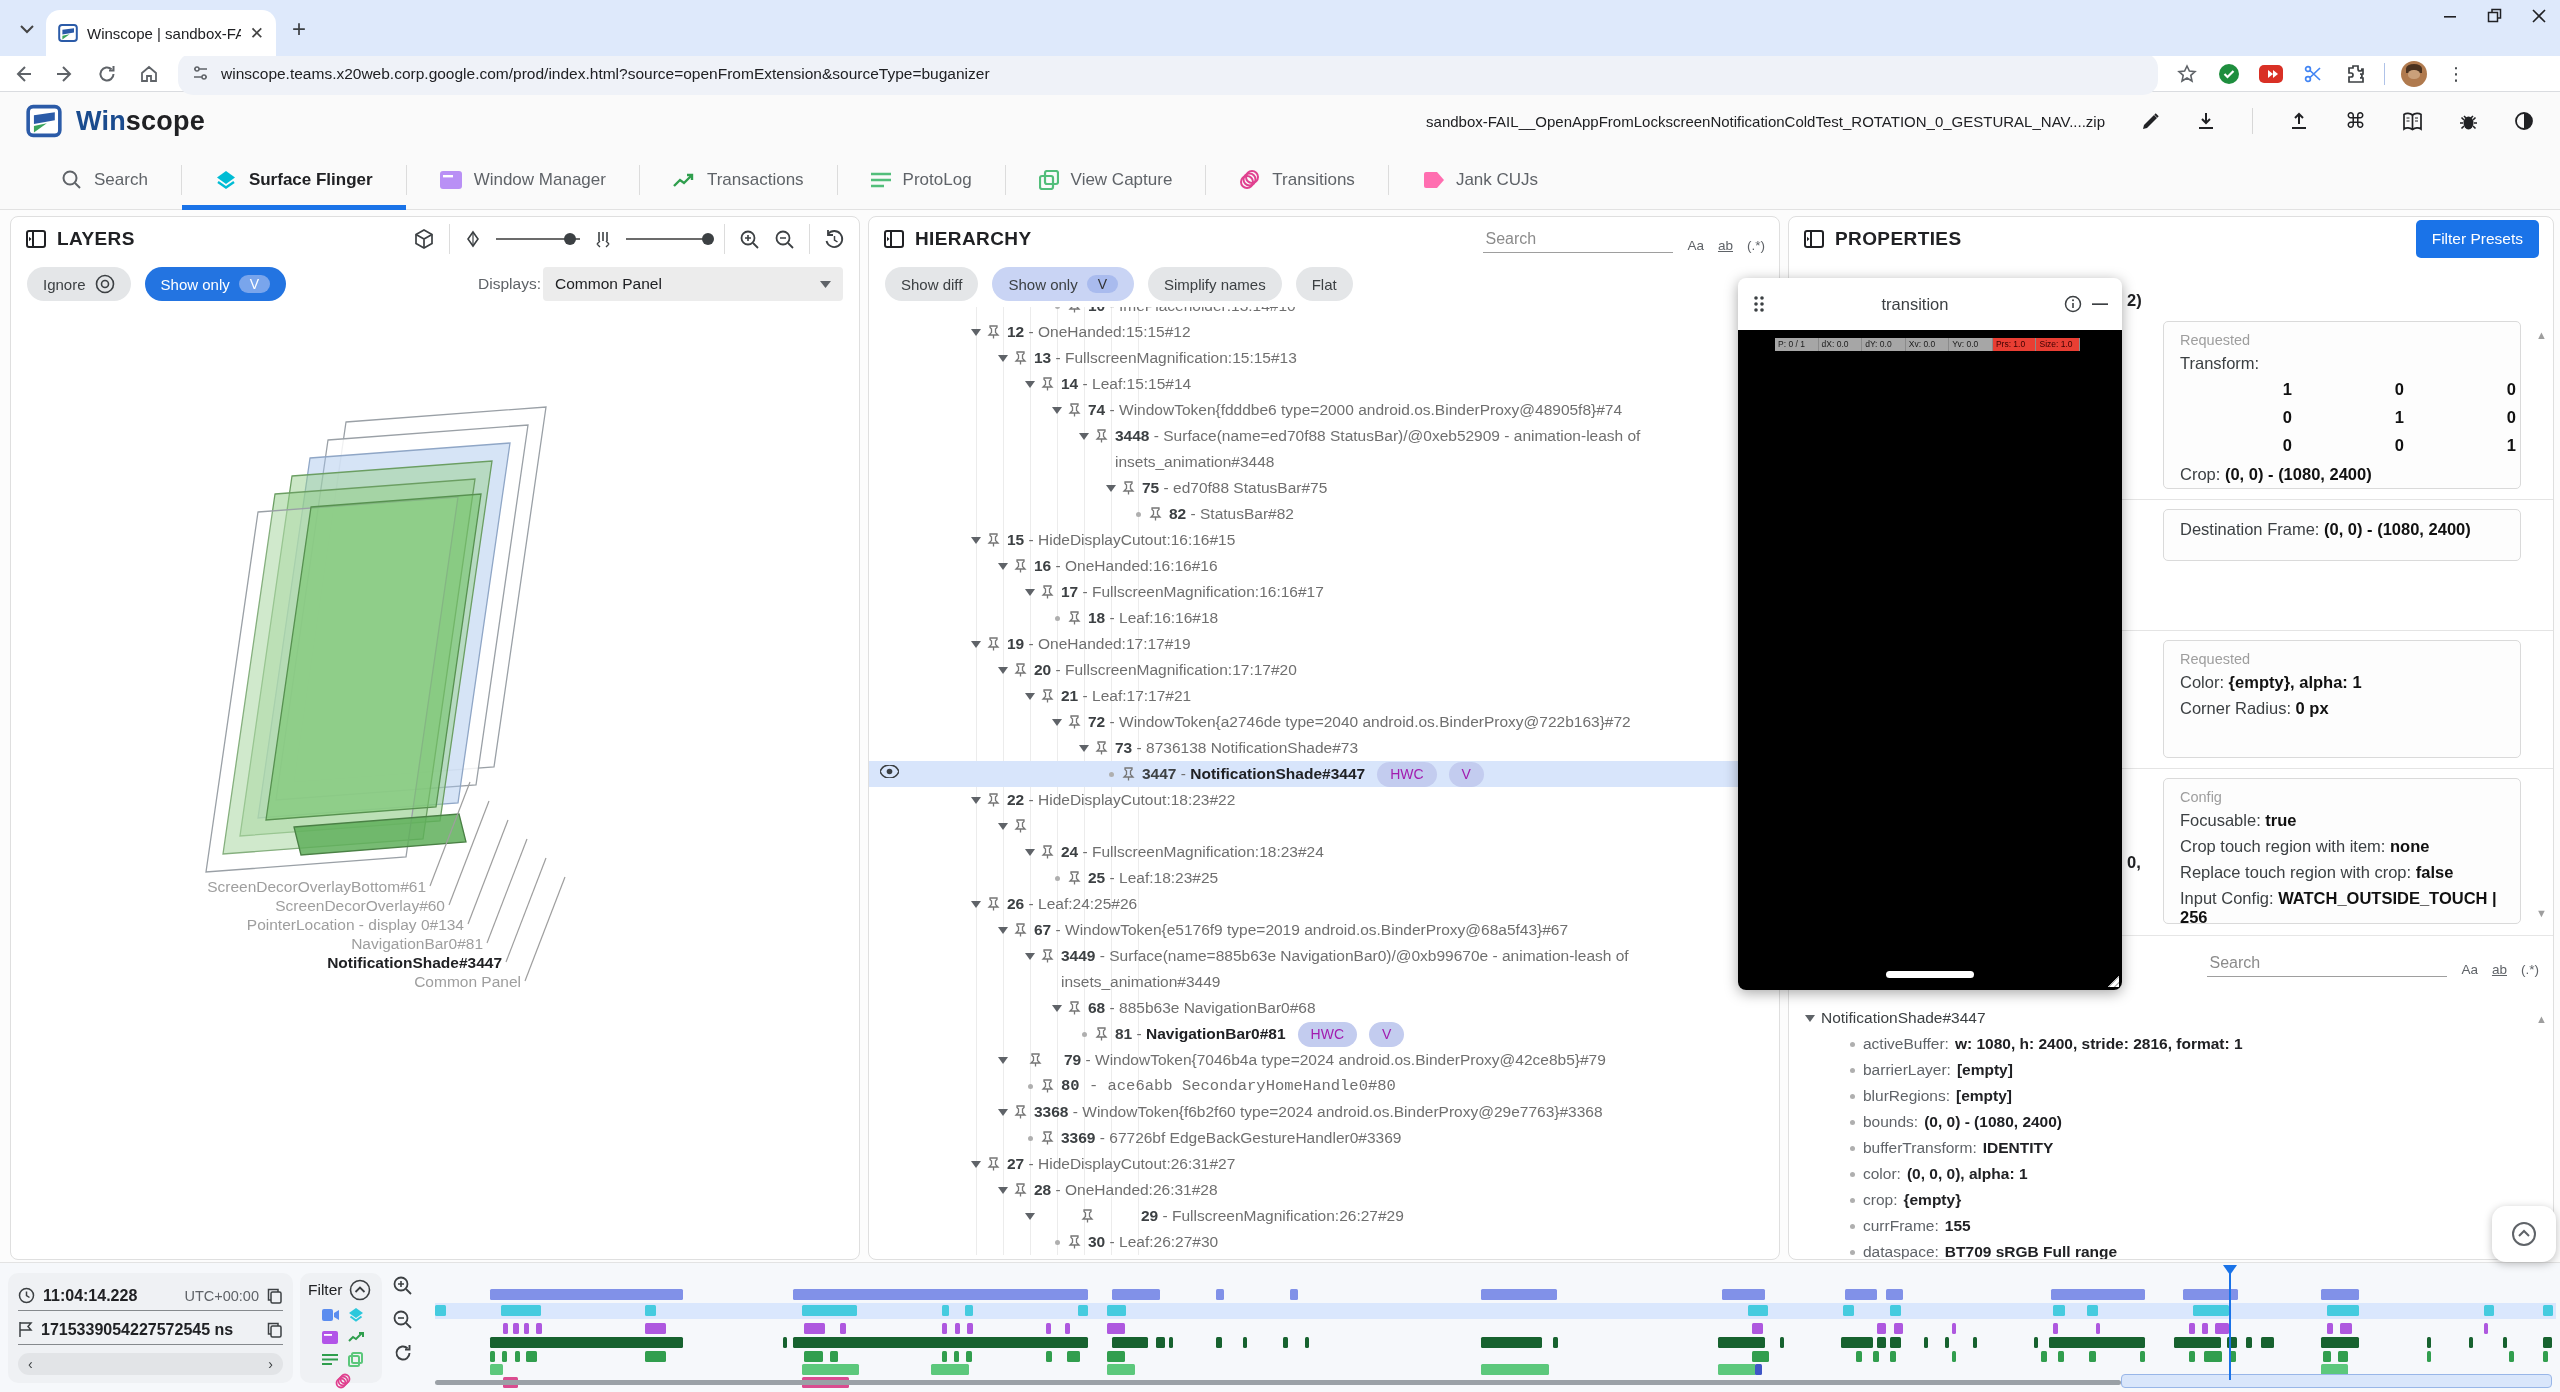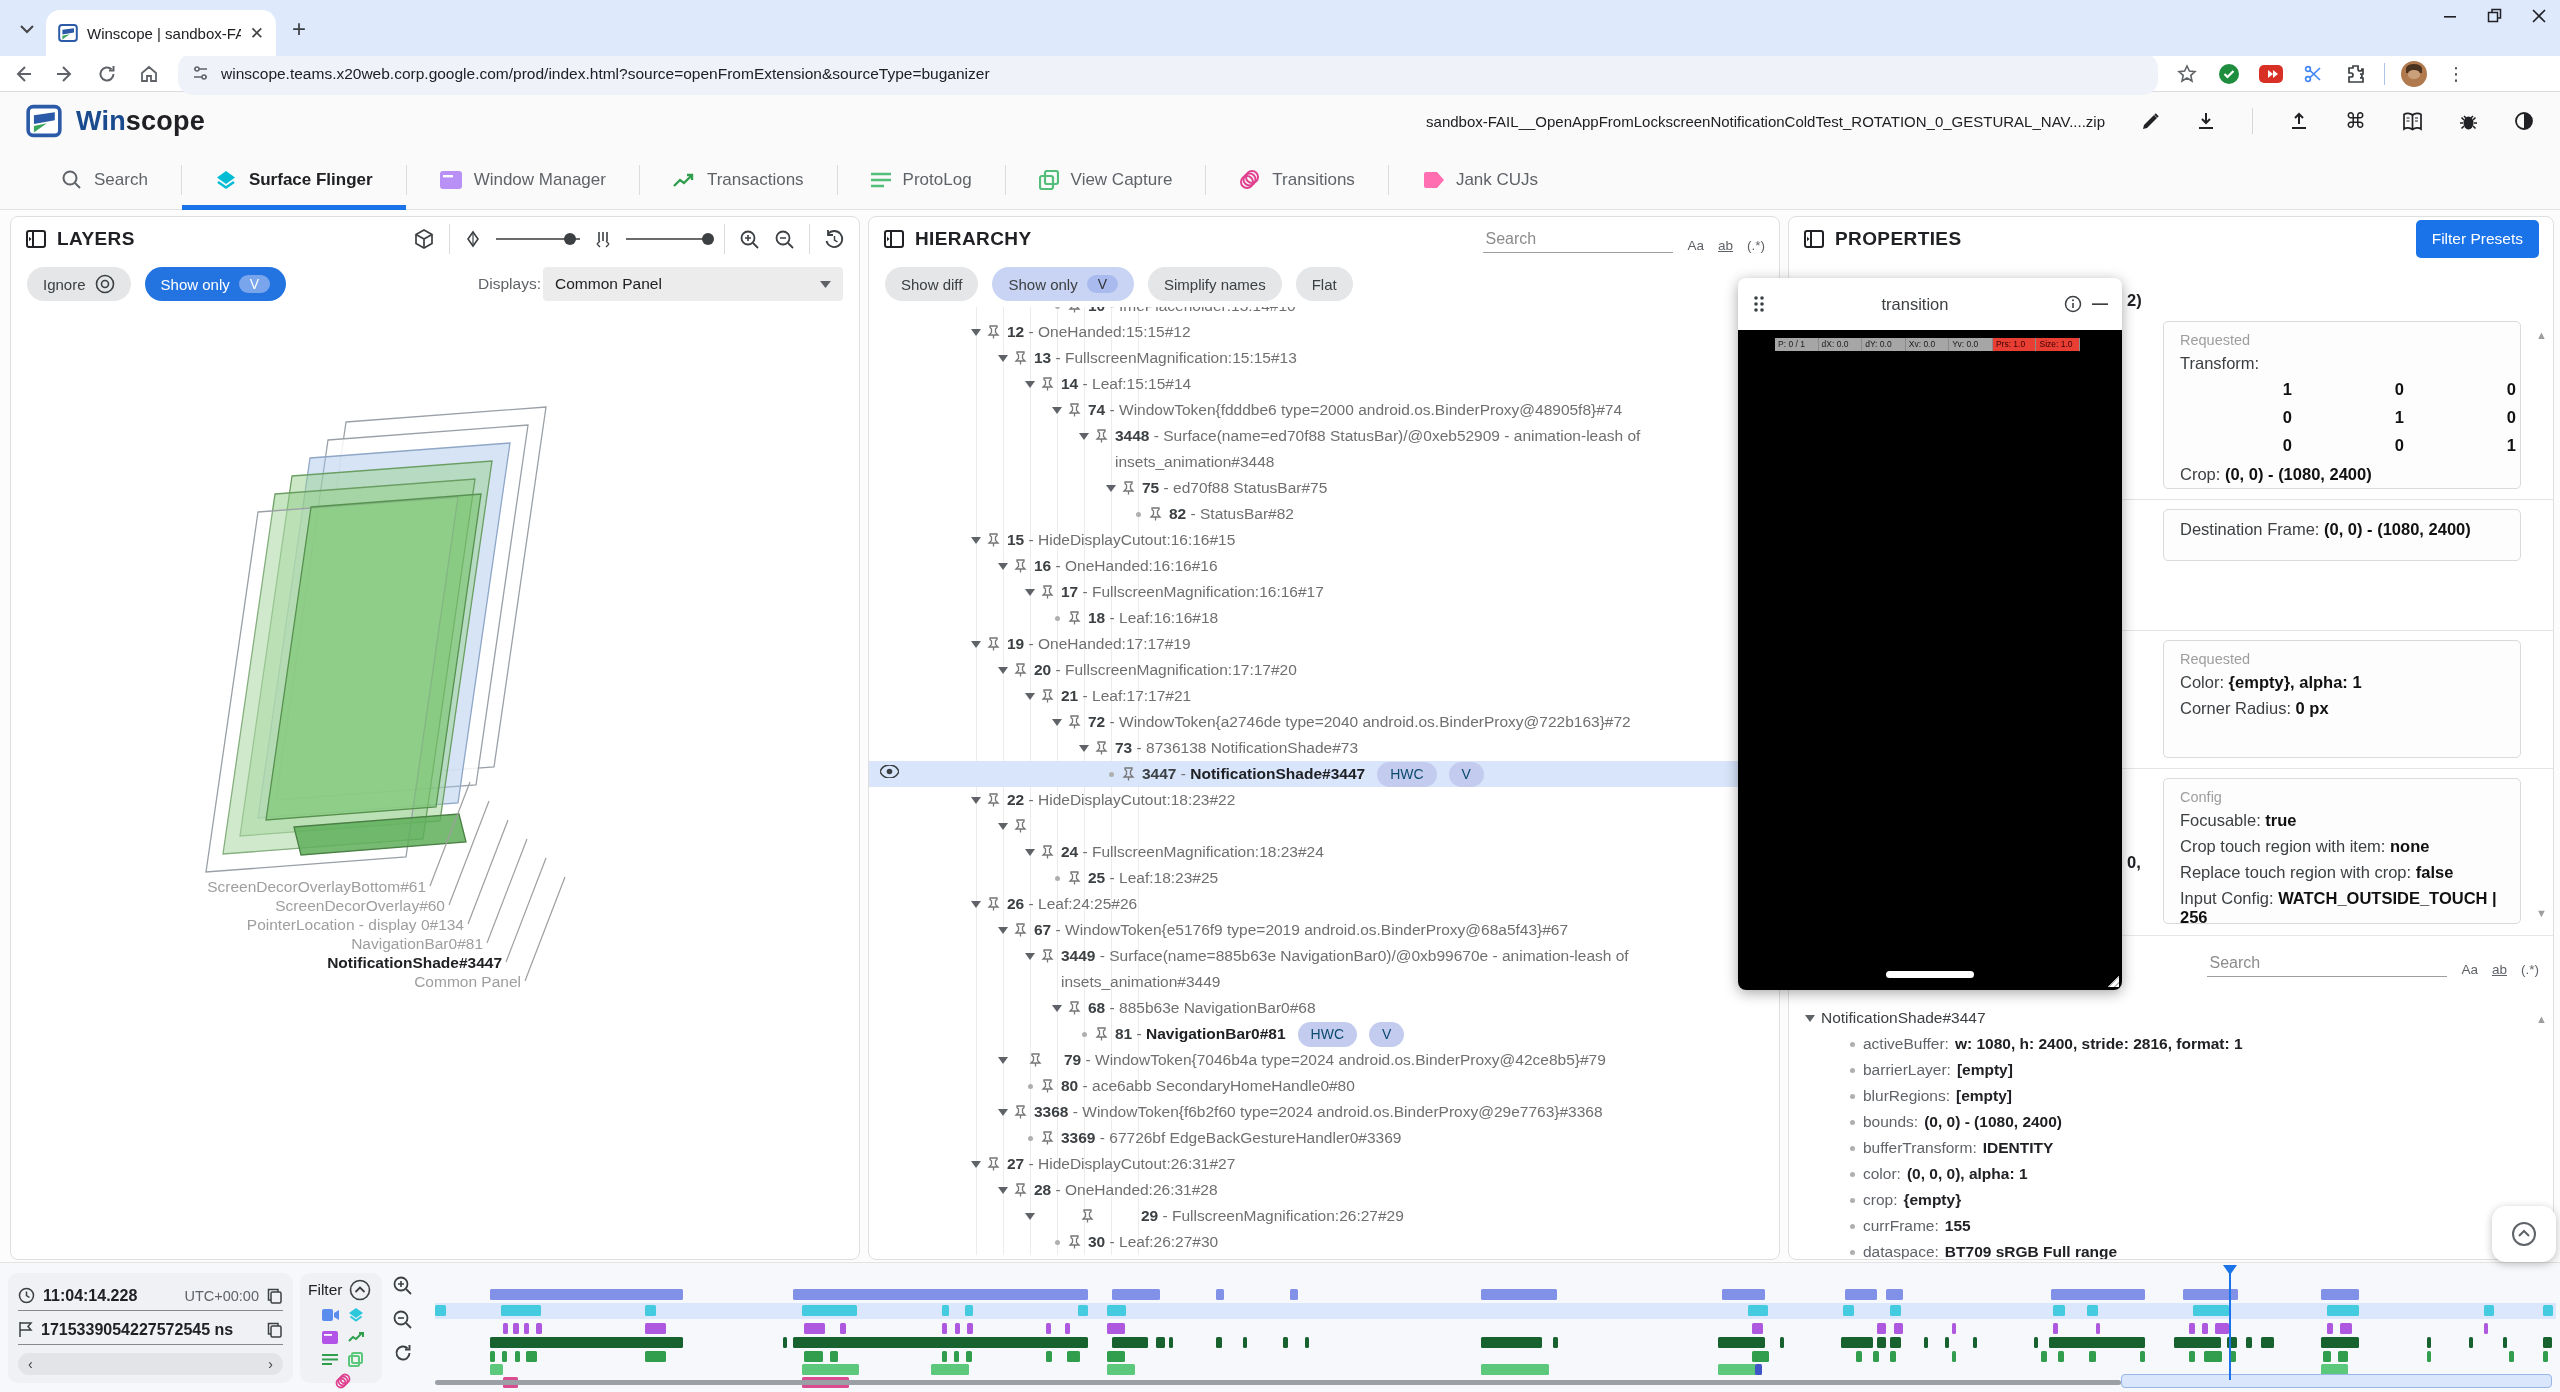--- a/index.html
+++ b/index.html
@@ -81,21 +81,21 @@
   .h-tog{flex:0 0 22px;display:flex;justify-content:center}
   .h-arrow{width:0;height:0;border-left:5.5px solid transparent;border-right:5.5px solid transparent;
     border-top:7px solid #5F6368;margin-top:10px}
   .h-bullet{width:5px;height:5px;border-radius:50%;background:#AFAFAF;margin-top:11px}
   .h-pin{flex:0 0 20px;color:#757575;margin-top:6px}
   .h-text{flex:1;min-width:0;padding-right:10px}
   .h-id{font-weight:700;color:#3C4043}
   .h-name{color:#6F6F6F}
   .h-name.b{color:#202124;font-weight:600}
   .badge{display:inline-block;background:#C3CCEF;border-radius:14px;padding:0 13px;font-size:14px;
-    color:#0c4a6e;margin-left:12px;line-height:25px;height:25px}
+    color:#a21caf;margin-left:12px;line-height:25px;height:25px}
   .row-eye{position:absolute;left:11px;top:4px;color:#3C4043}
   #h-scroll{position:absolute;right:1px;top:420px;width:11px;height:150px;background:#C7C7C7;border-radius:6px}
 
   
   .prop-card{position:absolute;border:1px solid #DADADA;border-radius:5px;background:#FDFDFD;padding:10px 16px}
   .grp{font-size:14.5px;color:#9E9E9E;margin-bottom:6px}
   .pline{font-size:16.5px;color:#3C4043;margin-bottom:7px}
   .pline b{color:#111}
   .mx{display:grid;grid-template-columns:112px 112px 112px;row-gap:9px;text-align:right;
     font-size:16.5px;font-weight:700;color:#111;margin:4px 0 10px}
@@ -894,21 +894,21 @@
               <span class="h-arrow"></span>
             </span>
             <span class="h-pin">
               <svg width="13" height="14" viewBox="0 0 13 14">
                 <path d="M3 1h7v1.5L8.5 4v3.5L11 10H2l2.5-2.5V4L3 2.5z" fill="none" stroke="#757575" stroke-width="1.3"></path>
                 <path d="M6.5 10v3.5" stroke="#757575" stroke-width="1.3"></path>
               </svg>
             </span>
             <span class="h-text"><span class="h-id">79</span><span class="h-name"> - </span><span class="h-name">WindowToken{7046b4a type=2024 android.os.BinderProxy@42ce8b5}#79</span></span>
           </div>
-          <div class="h-row" style="padding-left: 150px;">
+          <div class="h-row" style="padding-left: 150px; font-family: Liberation Mono, monospace;">
             <span class="h-tog">
               <span class="h-bullet"></span>
             </span>
             <span class="h-pin">
               <svg width="13" height="14" viewBox="0 0 13 14">
                 <path d="M3 1h7v1.5L8.5 4v3.5L11 10H2l2.5-2.5V4L3 2.5z" fill="none" stroke="#757575" stroke-width="1.3"></path>
                 <path d="M6.5 10v3.5" stroke="#757575" stroke-width="1.3"></path>
               </svg>
             </span>
             <span class="h-text"><span class="h-id">80</span><span class="h-name"> - </span><span class="h-name">ace6abb SecondaryHomeHandle0#80</span></span>

